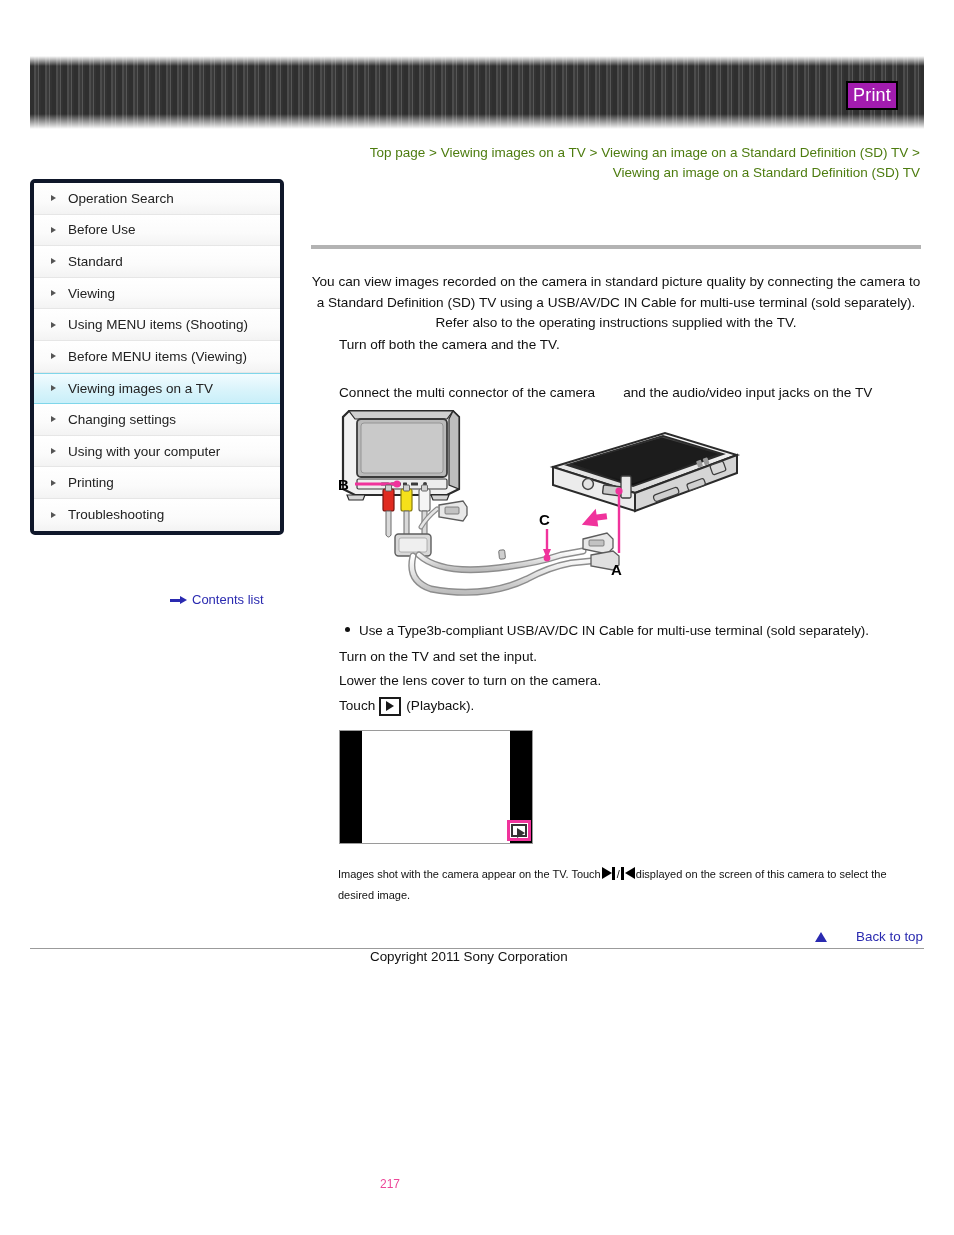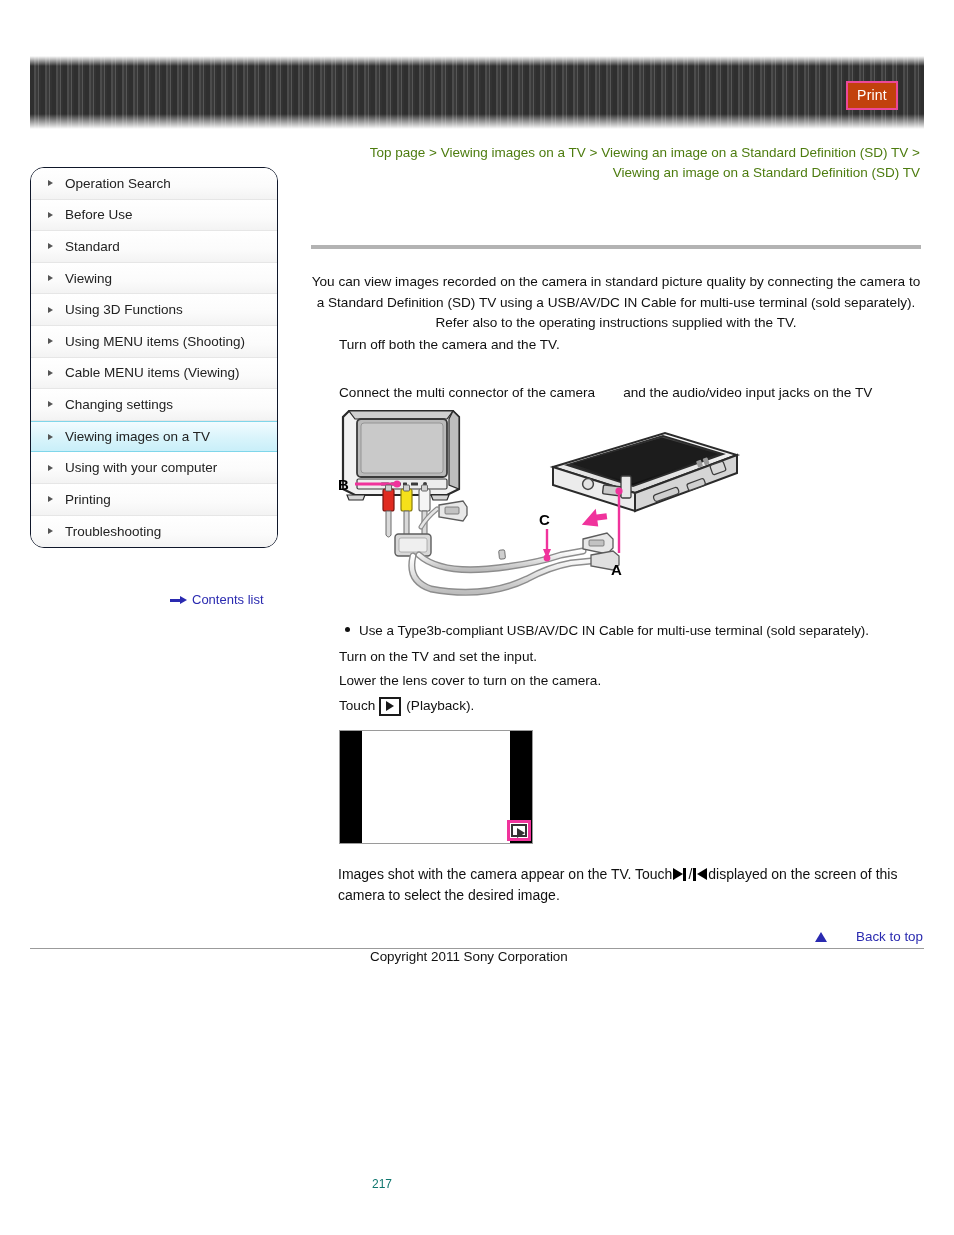--- a/index.html
+++ b/index.html
@@ -39,24 +39,24 @@
         #3a3a3a 6px, #3a3a3a 8px,
         #565656 8px, #565656 9px,
         #333333 9px, #333333 11px);
   }
   #print-button {
     position: absolute;
     right: 26px;
     top: 25px;
     width: 48px;
     height: 25px;
-    border: 2px solid #ec4899;
-    background: #c2410c;
+    border: 2px solid #000000;
+    background: #a21caf;
     color: #ffffff;
-    font-size: 14px;
+    font-size: 18px;
     line-height: 25px;
     text-align: center;
     letter-spacing: 0.2px;
     box-sizing: content-box;
   }
 
   
   #breadcrumb {
     position: absolute;
     left: 330px;
@@ -66,24 +66,24 @@
     font-size: 13.5px;
     line-height: 20px;
     color: #2a2ab0;
   }
   #breadcrumb .bc-link { color: #4d7c0f; }
 
   
   #sidebar {
     position: absolute;
     left: 30px;
-    top: 167px;
+    top: 179px;
     width: 246px;
-    border: 1px solid #0f172a;
-    border-radius: 14px;
+    border: 4px solid #0f172a;
+    border-radius: 5px;
     background: #ffffff;
     overflow: hidden;
   }
   .side-item {
     height: 31.6px;
     display: flex;
     align-items: center;
     padding-left: 16px;
     font-size: 13.5px;
     color: #222222;
@@ -273,21 +273,21 @@
     border-top: 5px solid transparent;
     border-bottom: 5px solid transparent;
   }
 
   
   #closing-paragraph {
     position: absolute;
     left: 338px;
     top: 864px;
     width: 580px;
-    font-size: 14px;
+    font-size: 11px;
     line-height: 20.5px;
     color: #111111;
   }
   .next-icon, .prev-icon {
     display: inline-block;
     width: 16px;
     height: 13px;
     position: relative;
     vertical-align: -2px;
   }
@@ -358,26 +358,26 @@
   }
   #copyright {
     position: absolute;
     left: 370px;
     top: 949px;
     font-size: 13.4px;
     color: #111111;
   }
   #page-number {
     position: absolute;
-    left: 0;
+    left: 8px;
     top: 1177px;
     width: 764px;
     text-align: center;
     font-size: 12px;
-    color: #0f766e;
+    color: #ec4899;
   }
 </style>
 </head>
 <body>
 
 <div id="header-banner">
   <div id="header-stripes"></div>
   <div id="print-button">Print</div>
 </div>
 
@@ -397,37 +397,33 @@
   <div class="side-item">
     <span class="side-bullet"></span>
     <span>Standard</span>
   </div>
   <div class="side-item">
     <span class="side-bullet"></span>
     <span>Viewing</span>
   </div>
   <div class="side-item">
     <span class="side-bullet"></span>
-    <span>Using 3D Functions</span>
-  </div>
-  <div class="side-item">
-    <span class="side-bullet"></span>
     <span>Using MENU items (Shooting)</span>
   </div>
   <div class="side-item">
     <span class="side-bullet"></span>
-    <span>Cable MENU items (Viewing)</span>
+    <span>Before MENU items (Viewing)</span>
+  </div>
+  <div class="side-item active">
+    <span class="side-bullet"></span>
+    <span>Viewing images on a TV</span>
   </div>
   <div class="side-item">
     <span class="side-bullet"></span>
     <span>Changing settings</span>
-  </div>
-  <div class="side-item active">
-    <span class="side-bullet"></span>
-    <span>Viewing images on a TV</span>
   </div>
   <div class="side-item">
     <span class="side-bullet"></span>
     <span>Using with your computer</span>
   </div>
   <div class="side-item">
     <span class="side-bullet"></span>
     <span>Printing</span>
   </div>
   <div class="side-item">

